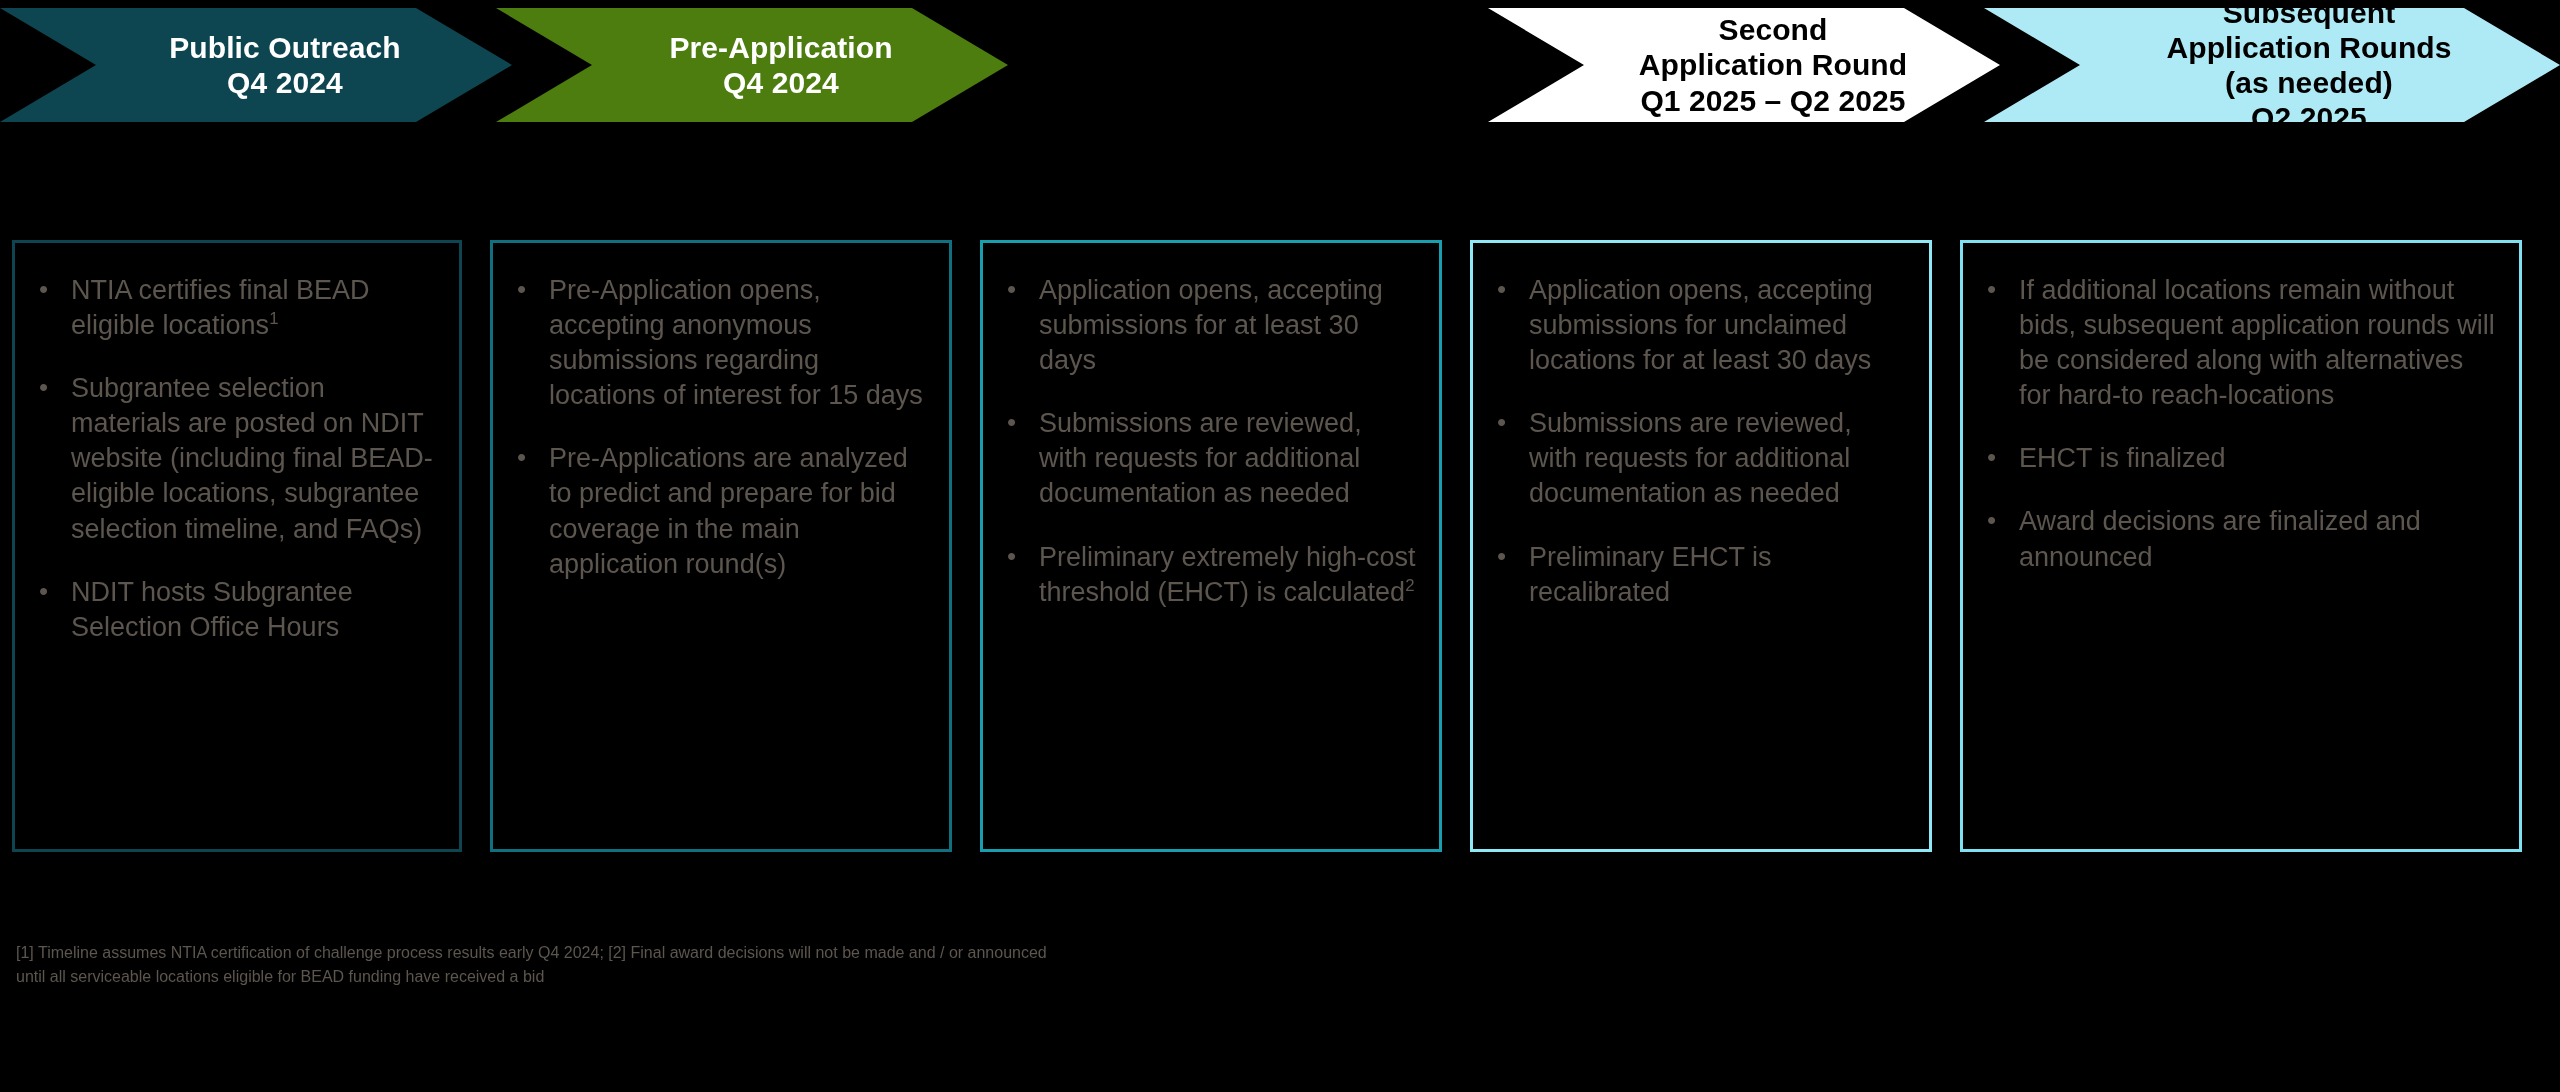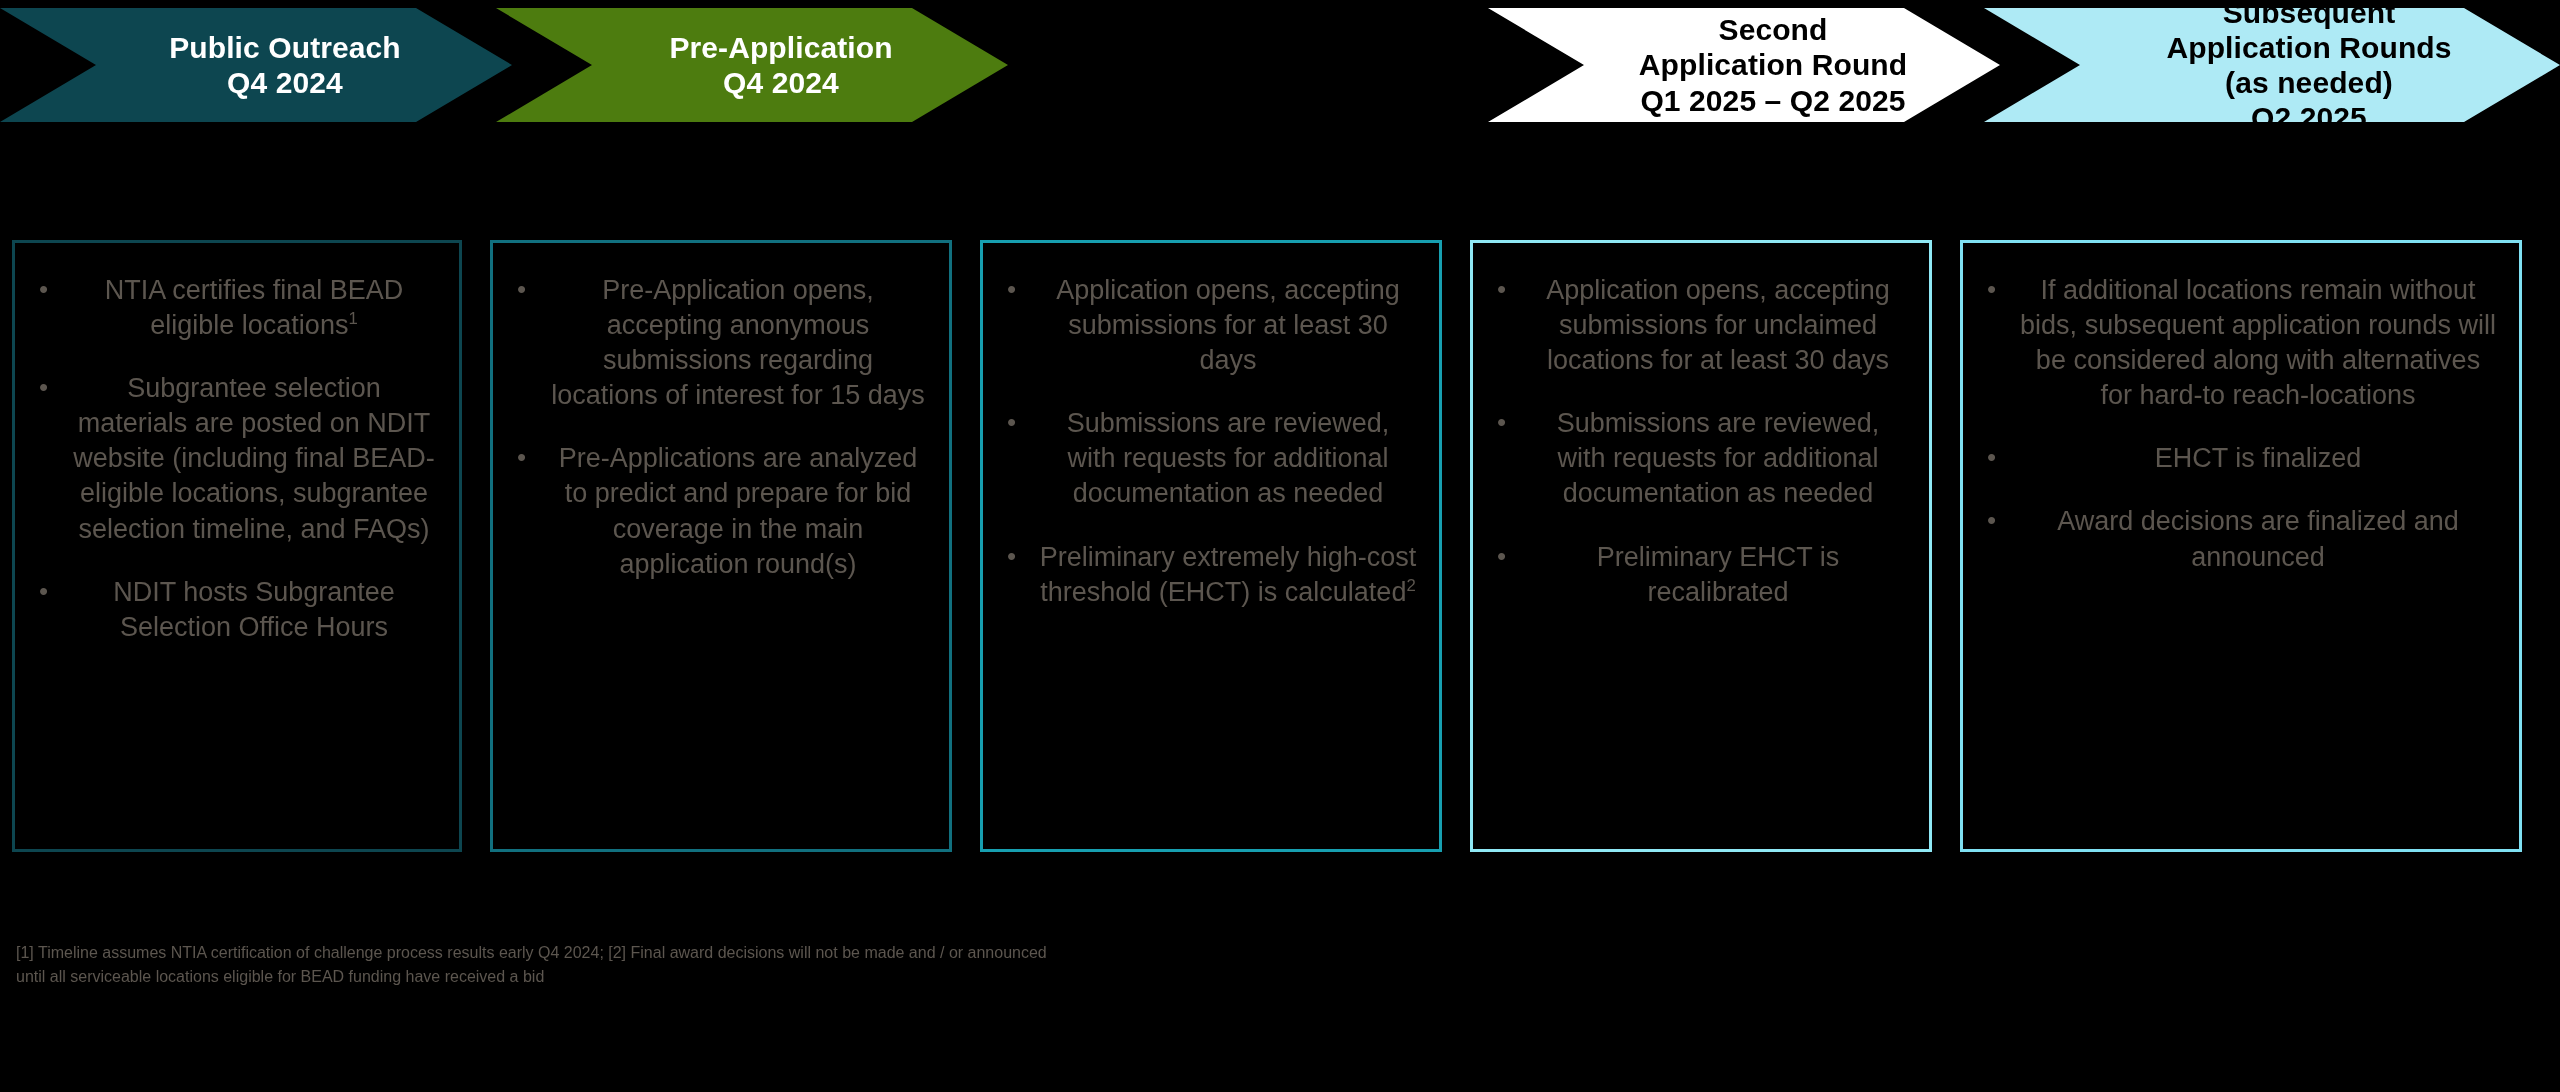--- a/index.html
+++ b/index.html
@@ -102,21 +102,20 @@
     width: 38px;
     text-align: left;
     font-size: 26px;
     line-height: 1.30;
     color: #5c564f;
     padding-left: 6px;
   }
 
   .bullet-text {
     flex: 1 1 auto;
-    text-align: center;
   }
 
   .bullet-text sup {
     font-size: 0.62em;
     vertical-align: super;
     line-height: 0;
   }
 
   
   #footnotes {

